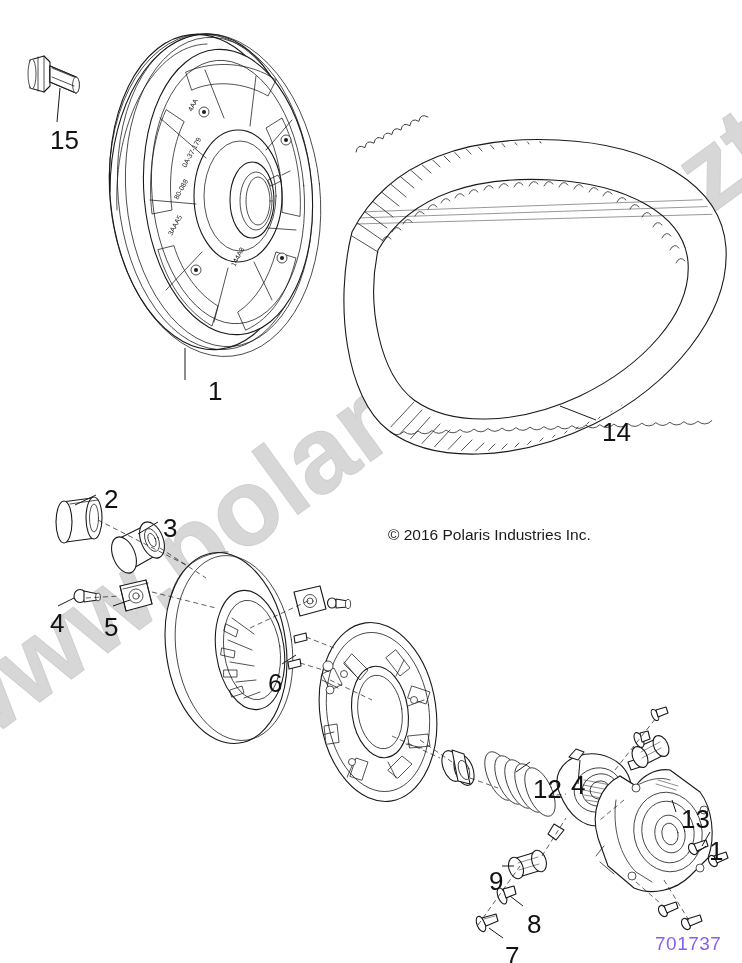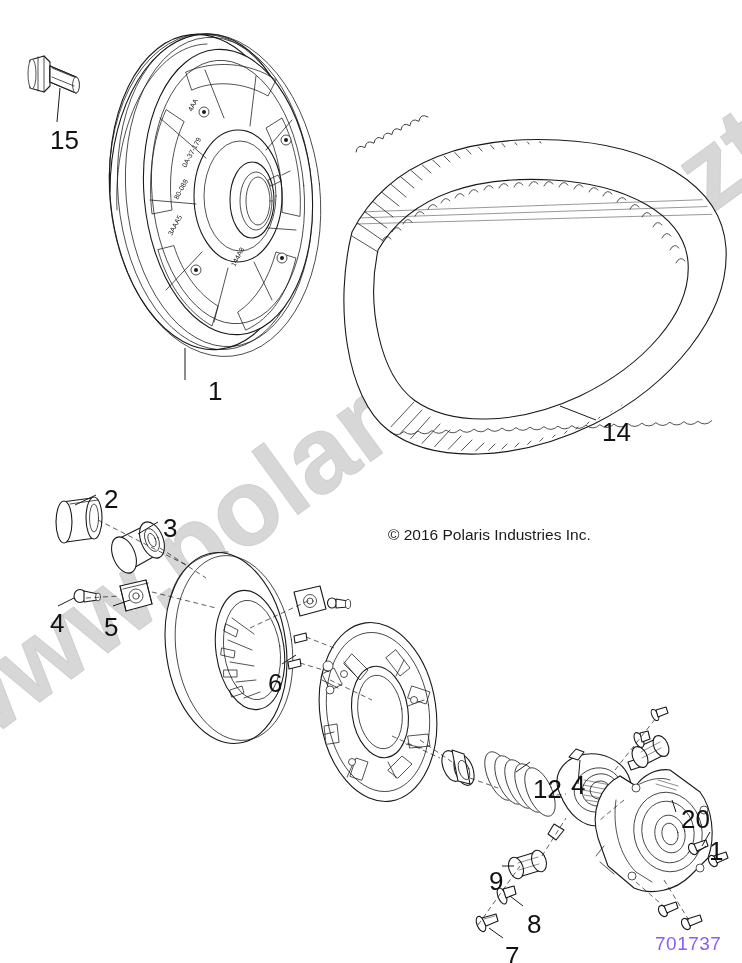--- a/index.html
+++ b/index.html
@@ -441,18 +441,18 @@
       <div class="callout" style="left: 163px; top: 515px;">3</div>
       <div class="callout" style="left: 50px; top: 610px;">4</div>
       <div class="callout" style="left: 104px; top: 614px;">5</div>
       <div class="callout" style="left: 268px; top: 670px;">6</div>
       <div class="callout" style="left: 505px; top: 943px;">7</div>
       <div class="callout" style="left: 527px; top: 911px;">8</div>
       <div class="callout" style="left: 489px; top: 868px;">9</div>
       <div class="callout" style="left: 571px; top: 772px;">4</div>
       <div class="callout" style="left: 709px; top: 838px;">1</div>
       <div class="callout" style="left: 533px; top: 752px; margin-top: 24px;">12</div>
-      <div class="callout" style="left: 681px; top: 806px;">20</div>
+      <div class="callout" style="left: 681px; top: 806px;">13</div>
       <div class="callout" style="left: 602px; top: 419px; text-align: center;">14</div>
       <div class="callout" style="left: 50px; top: 127px;">15</div>
     </div>
 
 </div>
 
 </body></html>

